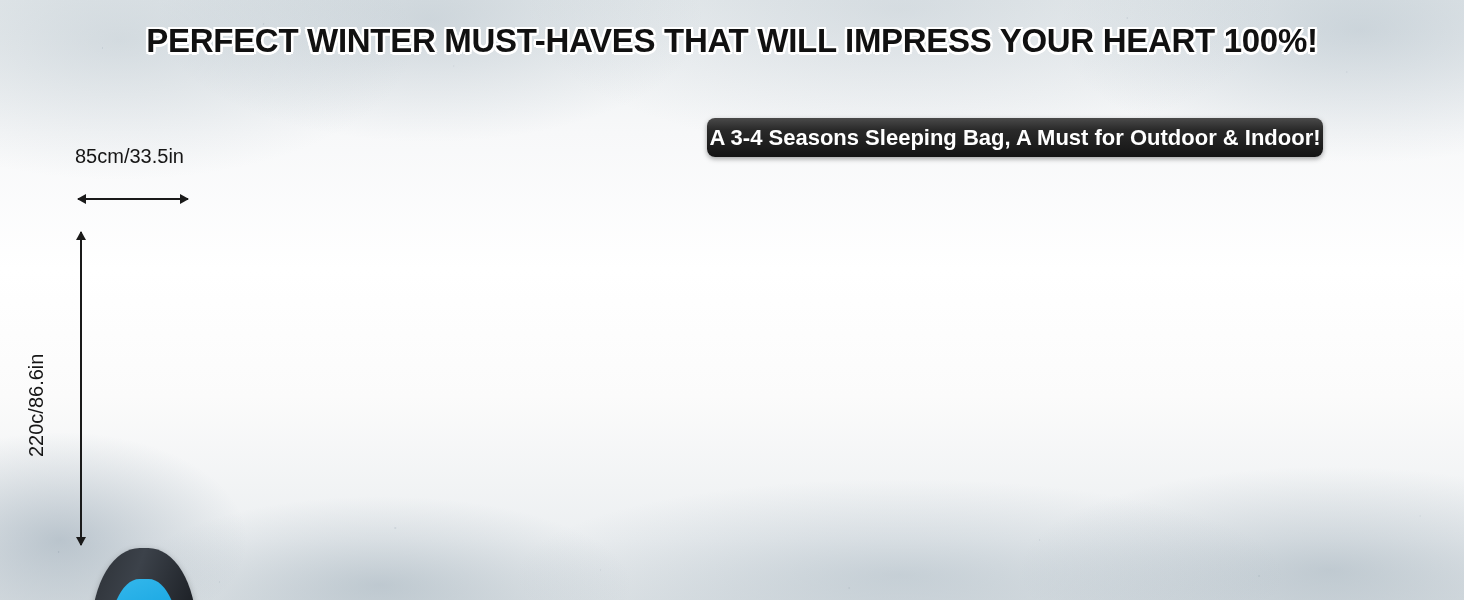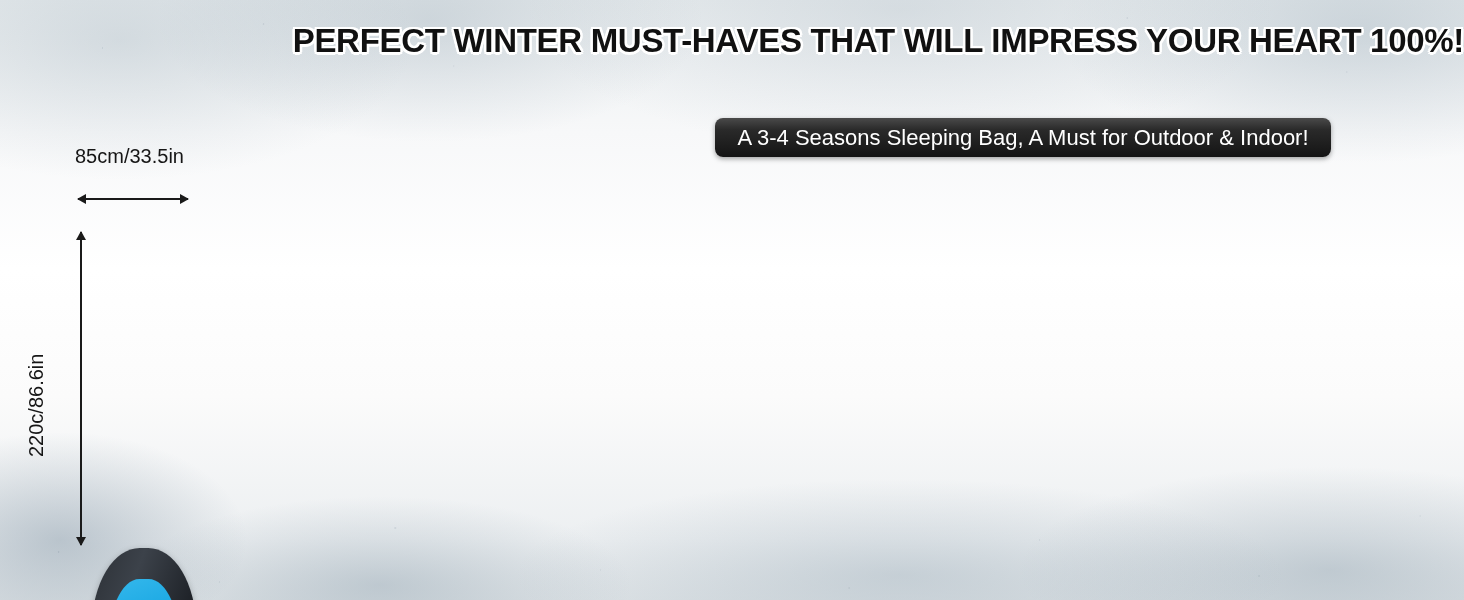--- a/index.html
+++ b/index.html
@@ -39,35 +39,35 @@
       radial-gradient(1.5px 1.5px at 41% 95%, rgba(110,130,146,.45), transparent 60%),
       radial-gradient(2px 2px at 58% 98%, rgba(100,120,136,.4), transparent 60%),
       radial-gradient(1.5px 1.5px at 71% 90%, rgba(110,130,146,.5), transparent 60%),
       radial-gradient(2px 2px at 86% 96%, rgba(100,120,136,.45), transparent 60%),
       radial-gradient(1.5px 1.5px at 97% 86%, rgba(110,130,146,.5), transparent 60%);
   }
   #stage > *{position:relative;}
 
   
   .main-title{
-    position:absolute;left:0;top:22px;width:1464px;text-align:right;
+    position:absolute;left:0;top:22px;width:1464px;text-align:center;
     font-size:33px;font-weight:bold;letter-spacing:-.3px;color:#111;
     text-shadow:
       -2px -2px 0 #fff, 2px -2px 0 #fff, -2px 2px 0 #fff, 2px 2px 0 #fff,
       0 -2.5px 0 #fff, 0 2.5px 0 #fff, -2.5px 0 0 #fff, 2.5px 0 0 #fff;
     white-space:nowrap;
   }
   
   .sub-banner{
     position:absolute;left:707px;top:80px;width:616px;height:39px;
     border-radius:8px;
     background:linear-gradient(180deg,#4a4a4a 0%,#2a2a2a 30%,#141414 100%);
     box-shadow:0 2px 5px rgba(0,0,0,.35);
     display:flex;align-items:center;justify-content:center;
-    color:#fff;font-size:22px;font-weight:normal;white-space:nowrap;margin-left:8px;
+    color:#fff;font-size:22px;font-weight:bold;white-space:nowrap;
   }
 
   
   .h-arrow{position:absolute;height:2px;background:#1a1a1a;}
   .h-arrow::before,.h-arrow::after{
     content:"";position:absolute;top:-4px;width:0;height:0;
     border-top:5px solid transparent;border-bottom:5px solid transparent;
   }
   .h-arrow::before{left:-1px;border-right:9px solid #1a1a1a;}
   .h-arrow::after{right:-1px;border-left:9px solid #1a1a1a;}

